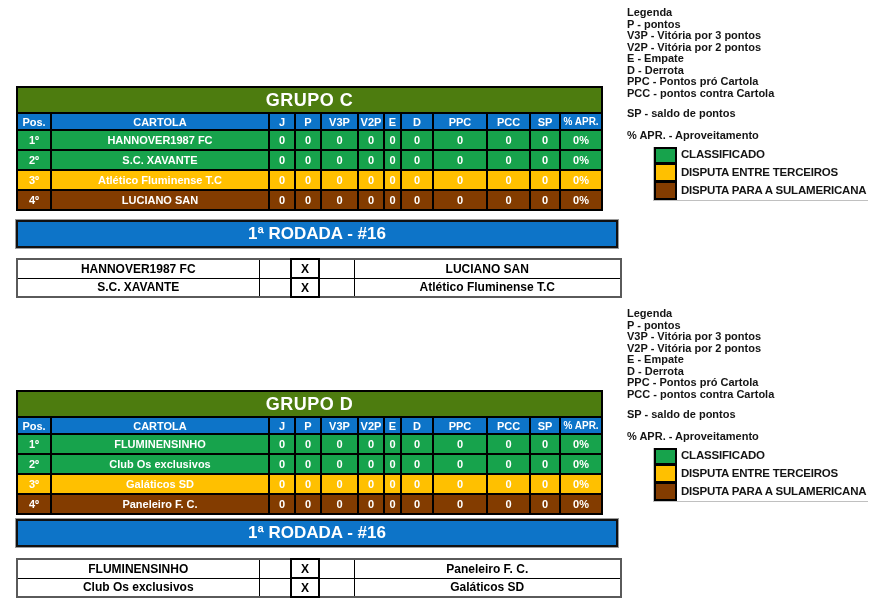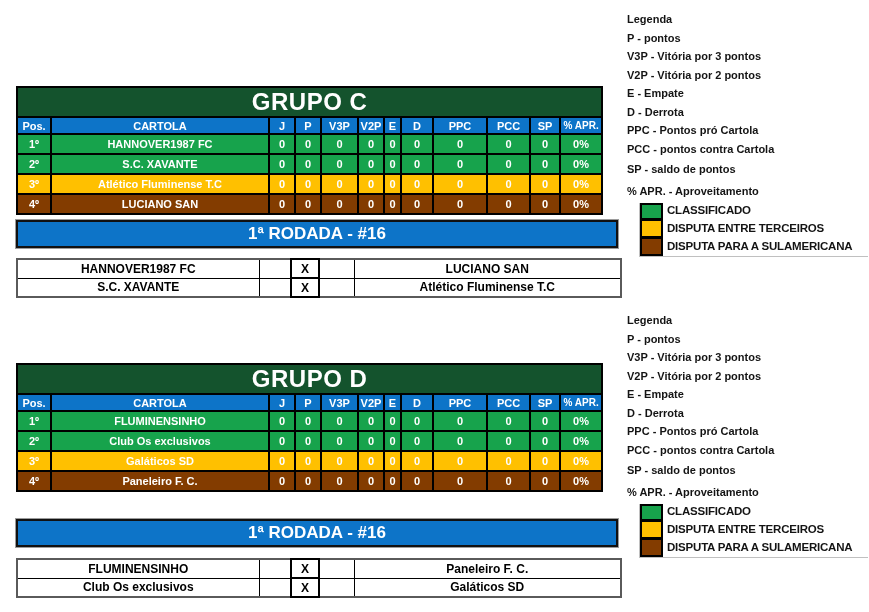--- a/index.html
+++ b/index.html
@@ -4,21 +4,21 @@
 <style>
   html,body{margin:0;padding:0;background:#fff;}
   .screen{position:relative;width:869px;height:612px;background:#ffffff;overflow:hidden;
           font-family:"Liberation Sans","DejaVu Sans",sans-serif;}
 
   
   table.gt{position:absolute;left:16px;width:585px;border-collapse:collapse;table-layout:fixed;
            border:2px solid #000;}
   table.gt td{border:2px solid #000;text-align:center;vertical-align:middle;color:#fff;
               font-weight:bold;overflow:hidden;white-space:nowrap;padding:0;}
-  table.gt tr.title-row td{background:#14532d;font-size:24px;height:24px;letter-spacing:.5px;}
+  table.gt tr.title-row td{background:#4d7c0f;font-size:18px;height:24px;letter-spacing:.5px;}
   table.gt tr.hdr-row td{background:#0D74C8;font-size:11px;height:15px;}
   table.gt tr.data-row td{height:18px;font-size:11px;}
   table.gt td.pos{font-size:11px;}
   table.gt td.name{font-size:12px;}
 
   
   .bar{position:absolute;left:16px;width:598px;height:24px;background:#0D74C8;
        border:2px solid #111;box-shadow:0 0 0 1px #9b9b9b;display:flex;align-items:center;
        justify-content:center;color:#fff;font-weight:bold;font-size:17px;}
 
@@ -26,24 +26,24 @@
   table.ft{position:absolute;left:16px;width:604px;border-collapse:collapse;table-layout:fixed;
            border:2px solid #5a5a5a;}
   table.ft td{border:1px solid #000;height:17px;text-align:center;vertical-align:middle;
               background:#fff;color:#000;font-weight:bold;font-size:12px;padding:0;
               overflow:hidden;white-space:nowrap;}
   table.ft td.vs{border:2px solid #000;}
 
   
   .legend{position:absolute;left:627px;width:242px;color:#141414;font-size:11px;
           font-weight:bold;line-height:11.5px;}
-  .legend .line{margin:7px 0 0 0;}
+  .legend .line{margin:0 0 0 0;}
   .legend .sp-line{margin-top:9px;}
   .legend .apr-line{margin-top:10px;}
-  .legend .swatches{margin-top:5px;margin-left:13px;box-shadow:-1px 1px 0 0 #c0c0c0;}
+  .legend .swatches{margin-top:5px;margin-left:27px;box-shadow:-1px 1px 0 0 #c0c0c0;}
   .legend .sw-row{display:flex;align-items:center;height:18px;}
   .legend .sw{width:19px;height:13px;border:2px solid #000;flex:0 0 auto;}
   .legend .sw-row + .sw-row .sw{margin-top:-2px;height:15px;}
   .legend .sw-label{margin-left:4px;font-size:11.5px;white-space:nowrap;letter-spacing:-.2px;}
 </style>
 </head>
 <body>
 
 <div class="screen">
 
@@ -162,21 +162,21 @@
     <tr>
       <td>S.C. XAVANTE</td>
       <td></td>
       <td class="vs">X</td>
       <td></td>
       <td>Atlético Fluminense T.C</td>
     </tr>
   </tbody>
     </table>
 
-  <table class="gt" style="top:363px;">
+  <table class="gt" style="top:390px;">
     <colgroup>
         <col style="width:34px">
         <col style="width:218px">
         <col style="width:26px">
         <col style="width:26px">
         <col style="width:37px">
         <col style="width:26px">
         <col style="width:17px">
         <col style="width:32px">
         <col style="width:54px">

